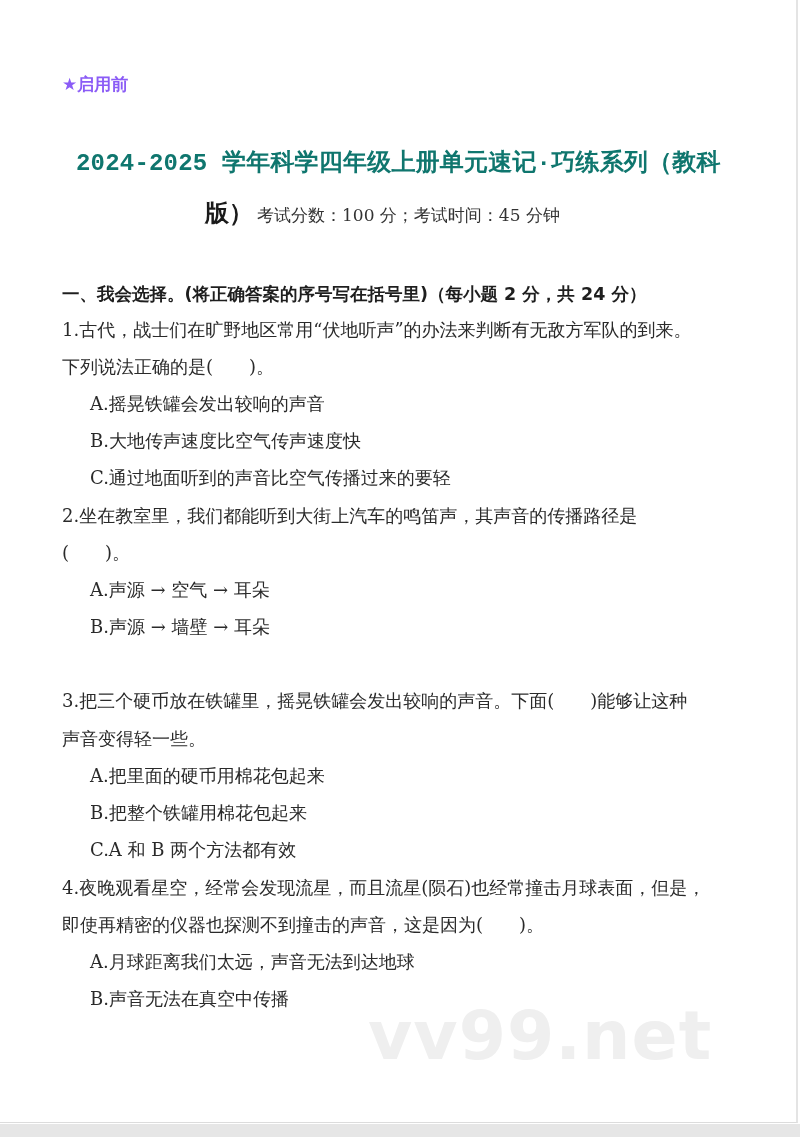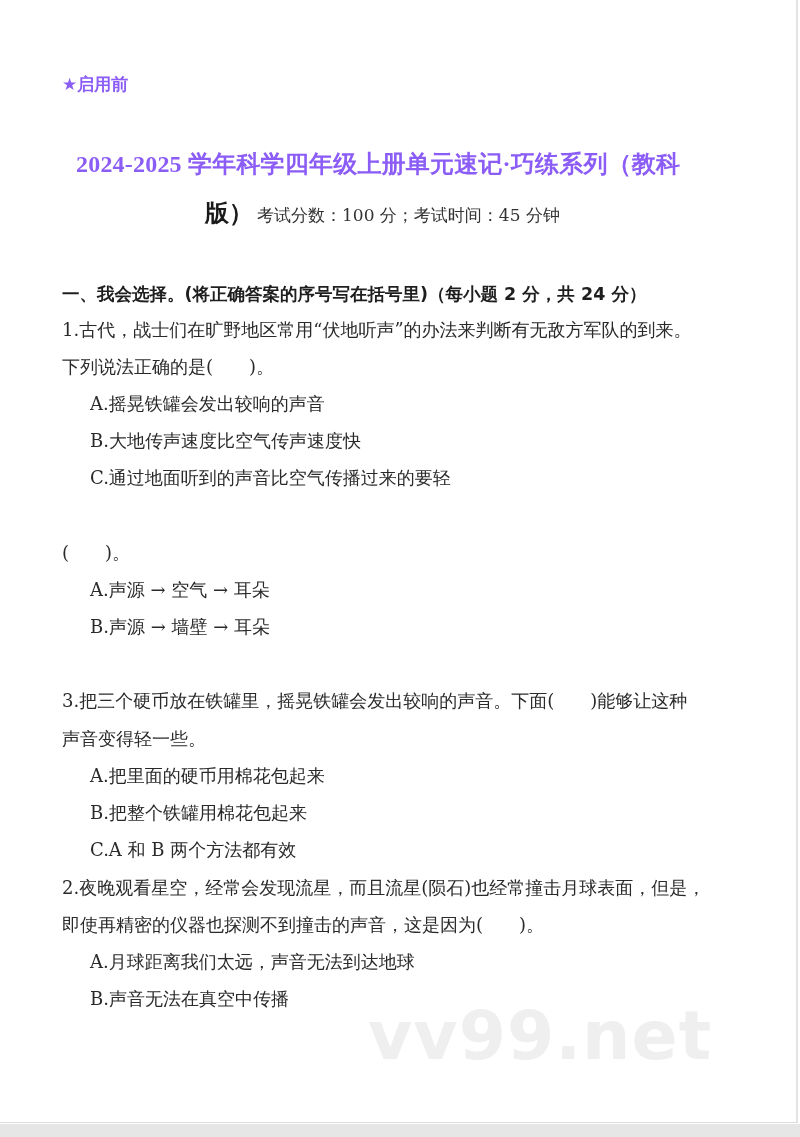--- a/index.html
+++ b/index.html
@@ -39,25 +39,25 @@
     }
     .badge {
       left: 62px; top: 72px;
       font-family: "DejaVu Sans", "Liberation Sans", sans-serif;
       font-weight: bold;
       font-size: 17px;
       color: #8b5cf6;
     }
     .title1 {
       left: 76px; top: 148px;
-      font-family: Liberation Serif, serif;
+      font-family: Liberation Mono, monospace;
       font-weight: bold;
       font-size: 24px;
       line-height: 32px;
-      color: #8b5cf6;
+      color: #0f766e;
       letter-spacing: 0.2px;
     }
     .title2 {
       left: 205px; top: 197px;
       font-size: 24px;
       line-height: 32px;
     }
     .title2 .bold {
       font-family: "DejaVu Sans", "Liberation Sans", sans-serif;
       font-weight: bold;
@@ -102,31 +102,32 @@
   </div>
 
   <div class="line section">一、我会选择。(将正确答案的序号写在括号里)（每小题 2 分，共 24 分）</div>
 
   <div class="line q" style="top:318px">1.古代，战士们在旷野地区常用“伏地听声”的办法来判断有无敌方军队的到来。</div>
   <div class="line q" style="top:355px">下列说法正确的是(　　)。</div>
   <div class="line opt" style="top:392px">A.摇晃铁罐会发出较响的声音</div>
   <div class="line opt" style="top:429px">B.大地传声速度比空气传声速度快</div>
   <div class="line opt" style="top:466px">C.通过地面听到的声音比空气传播过来的要轻</div>
 
+  <div class="line q" style="top:504px">2.坐在教室里，我们都能听到大街上汽车的鸣笛声，其声音的传播路径是</div>
   <div class="line q" style="top:541px">(　　)。</div>
   <div class="line opt" style="top:578px">A.声源 → 空气 → 耳朵</div>
   <div class="line opt" style="top:615px">B.声源 → 墙壁 → 耳朵</div>
 
   <div class="line q" style="top:689px">3.把三个硬币放在铁罐里，摇晃铁罐会发出较响的声音。下面(　　)能够让这种</div>
   <div class="line q" style="top:727px">声音变得轻一些。</div>
   <div class="line opt" style="top:764px">A.把里面的硬币用棉花包起来</div>
   <div class="line opt" style="top:801px">B.把整个铁罐用棉花包起来</div>
   <div class="line opt" style="top:838px">C.A 和 B 两个方法都有效</div>
 
-  <div class="line q" style="top:876px">2.夜晚观看星空，经常会发现流星，而且流星(陨石)也经常撞击月球表面，但是，</div>
+  <div class="line q" style="top:876px">4.夜晚观看星空，经常会发现流星，而且流星(陨石)也经常撞击月球表面，但是，</div>
   <div class="line q" style="top:913px">即使再精密的仪器也探测不到撞击的声音，这是因为(　　)。</div>
   <div class="line opt" style="top:987px">B.声音无法在真空中传播</div>
   <div class="line opt" style="top:950px">A.月球距离我们太远，声音无法到达地球</div>
 
   <div class="watermark">vv99.net</div>
 </div>
 
 <div class="bottom-strip"></div>
 
 </body></html>

